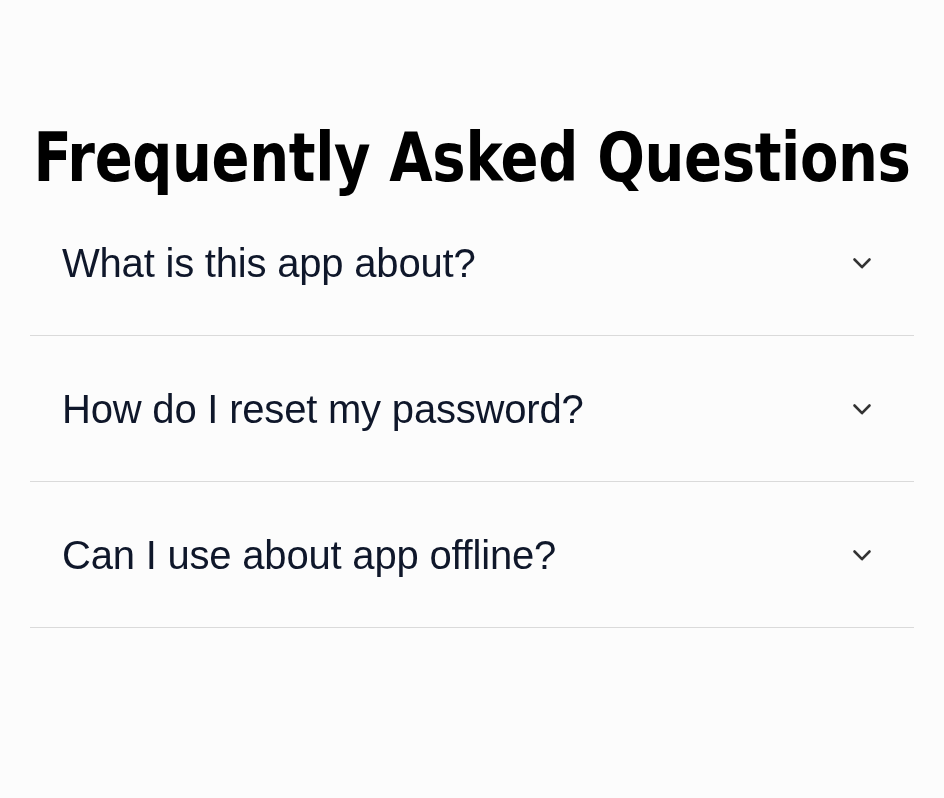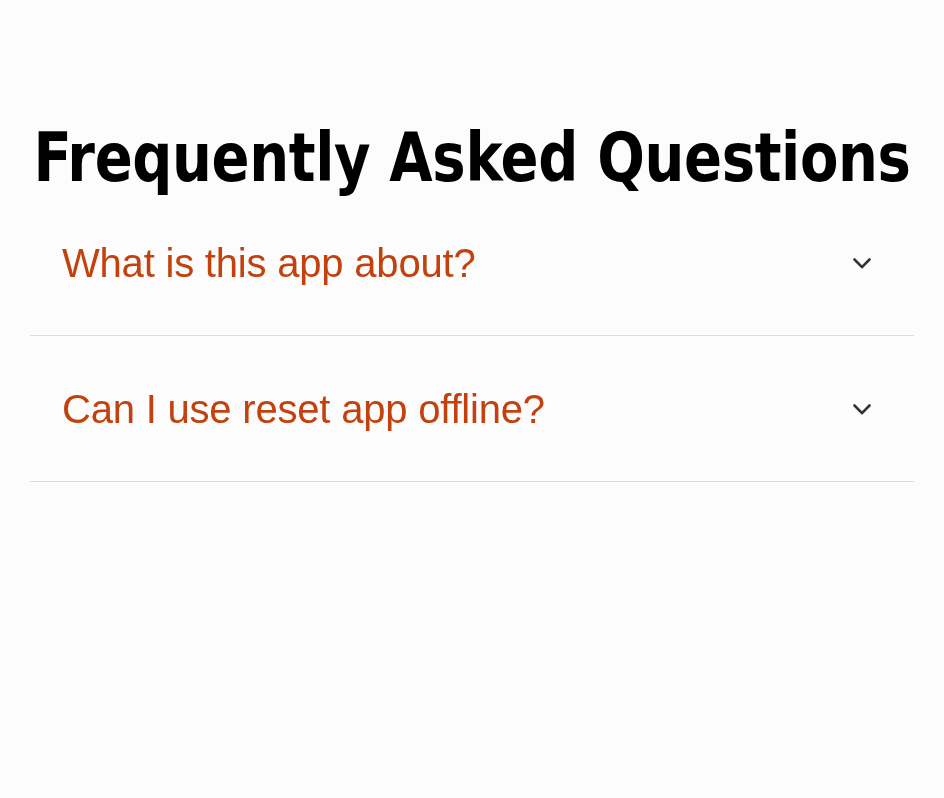--- a/index.html
+++ b/index.html
@@ -74,21 +74,21 @@
     font: inherit;
     text-align: left;
     cursor: pointer;
   }
 
   .faq-question {
     font-family: "Liberation Sans", sans-serif;
     font-size: 40px;
     font-weight: normal;
     line-height: 46px;
-    color: #c2410c;
+    color: #0f172a;
     letter-spacing: -0.2px;
     white-space: nowrap;
   }
 
   .faq-toggle-icon {
     display: block;
     width: 28px;
     height: 28px;
     flex: 0 0 28px;
     color: #333333;
@@ -113,24 +113,35 @@
         <span class="faq-question">What is this app about?</span>
         <span class="faq-toggle-icon">
           <svg viewBox="0 0 28 28" fill="none" xmlns="http://www.w3.org/2000/svg" aria-hidden="true">
             <path d="M6.5 10.5 L14 18.2 L21.5 10.5" stroke="currentColor" stroke-width="2.6" stroke-linecap="round" stroke-linejoin="round"></path>
           </svg>
         </span>
       </div>
 
     </div>
 
+    <div class="faq-item">
+      <div class="faq-header">
+        <span class="faq-question">How do I reset my password?</span>
+        <span class="faq-toggle-icon">
+          <svg viewBox="0 0 28 28" fill="none" xmlns="http://www.w3.org/2000/svg" aria-hidden="true">
+            <path d="M6.5 10.5 L14 18.2 L21.5 10.5" stroke="currentColor" stroke-width="2.6" stroke-linecap="round" stroke-linejoin="round"></path>
+          </svg>
+        </span>
+      </div>
+
+    </div>
 
     <div class="faq-item">
       <div class="faq-header">
-        <span class="faq-question">Can I use reset app offline?</span>
+        <span class="faq-question">Can I use about app offline?</span>
         <span class="faq-toggle-icon">
           <svg viewBox="0 0 28 28" fill="none" xmlns="http://www.w3.org/2000/svg" aria-hidden="true">
             <path d="M6.5 10.5 L14 18.2 L21.5 10.5" stroke="currentColor" stroke-width="2.6" stroke-linecap="round" stroke-linejoin="round"></path>
           </svg>
         </span>
       </div>
 
     </div>
 
   </div>

